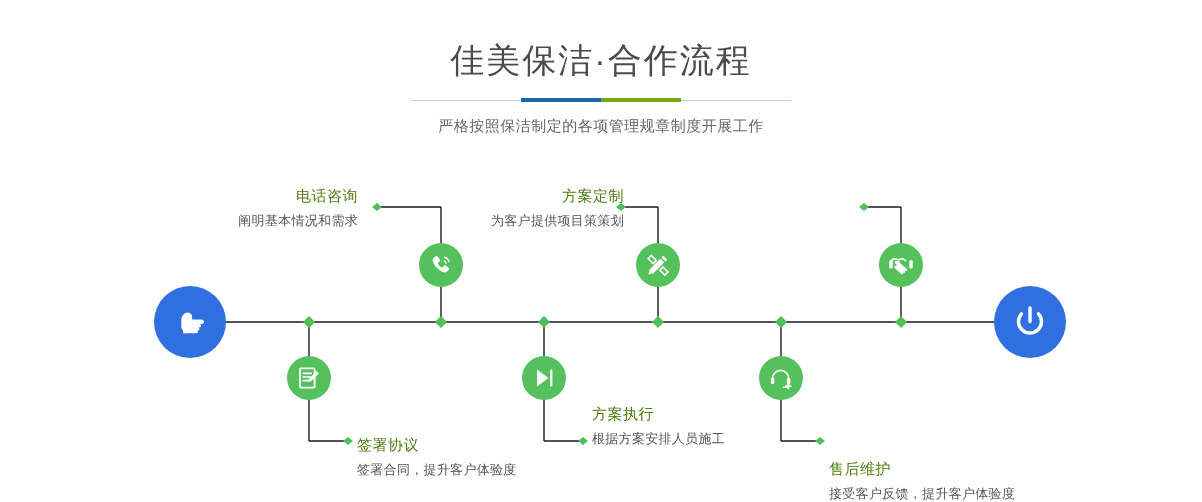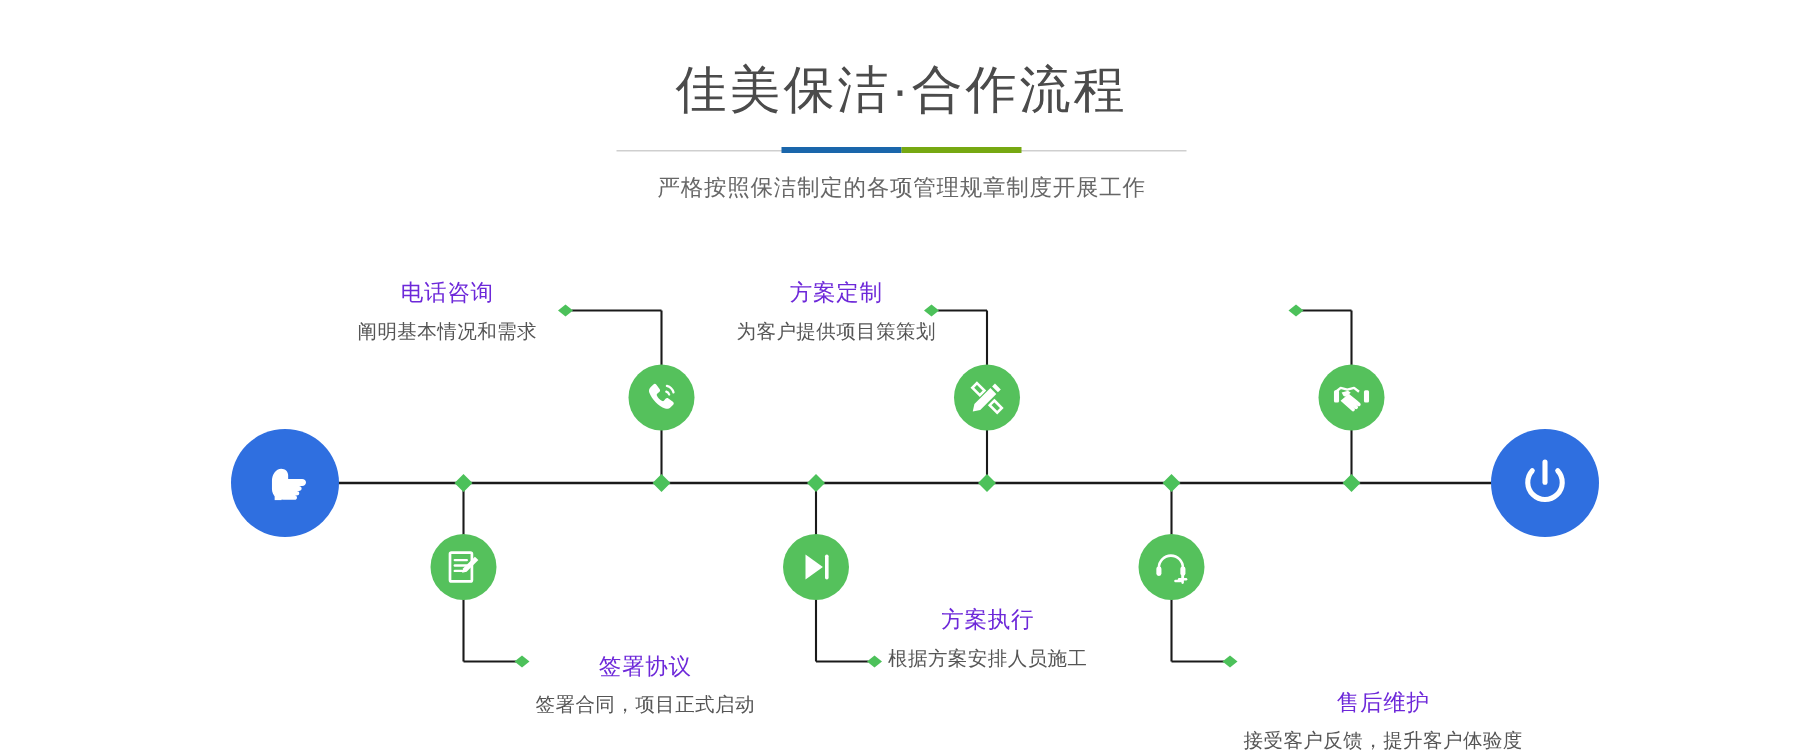--- a/index.html
+++ b/index.html
@@ -118,23 +118,22 @@
   }
 
   
   .label-block {
     position: absolute;
     white-space: nowrap;
   }
   .label-block .l-title {
     font-size: 15px;
     line-height: 20px;
-    color: #6d28d9;
+    color: #4d7c0f;
     letter-spacing: 0.5px;
-    text-align: center;
   }
   .label-block .l-desc {
     font-size: 13px;
     line-height: 20px;
     color: #555555;
     margin-top: 5px;
     letter-spacing: 0.3px;
   }
   .label-block.align-right { text-align: right; }
   .label-block.align-left  { text-align: left; }
@@ -244,21 +243,21 @@
       <svg width="26" height="26" viewBox="0 0 26 26">
         <rect x="4" y="3.4" width="14.6" height="19.2" rx="1" fill="none" stroke="#ffffff" stroke-width="1.8"></rect>
         <line x1="7.2" y1="8.4" x2="15.2" y2="8.4" stroke="#ffffff" stroke-width="1.6" stroke-linecap="round"></line>
         <line x1="7.2" y1="12" x2="15.2" y2="12" stroke="#ffffff" stroke-width="1.6" stroke-linecap="round"></line>
         <line x1="7.2" y1="15.6" x2="12.4" y2="15.6" stroke="#ffffff" stroke-width="1.6" stroke-linecap="round"></line>
         <path fill="#ffffff" d="M20.6 6.1l2.3 2.3-7.8 7.8-3 .7.7-3z"></path>
       </svg>
     </div>
     <div class="label-block align-left" style="left:357px; top:435px;">
       <div class="l-title">签署协议</div>
-      <div class="l-desc">签署合同，项目正式启动</div>
+      <div class="l-desc">签署合同，提升客户体验度</div>
     </div>
 
     <div class="step-circle" style="left:522px; top:356px;">
       <svg width="26" height="26" viewBox="0 0 26 26">
         <polygon points="6,4.6 17.6,13 6,21.4" fill="#ffffff"></polygon>
         <rect x="19" y="4.6" width="2.4" height="16.8" rx="1.2" fill="#ffffff"></rect>
       </svg>
     </div>
     <div class="label-block align-left" style="left:592px; top:404px;">
       <div class="l-title">方案执行</div>

